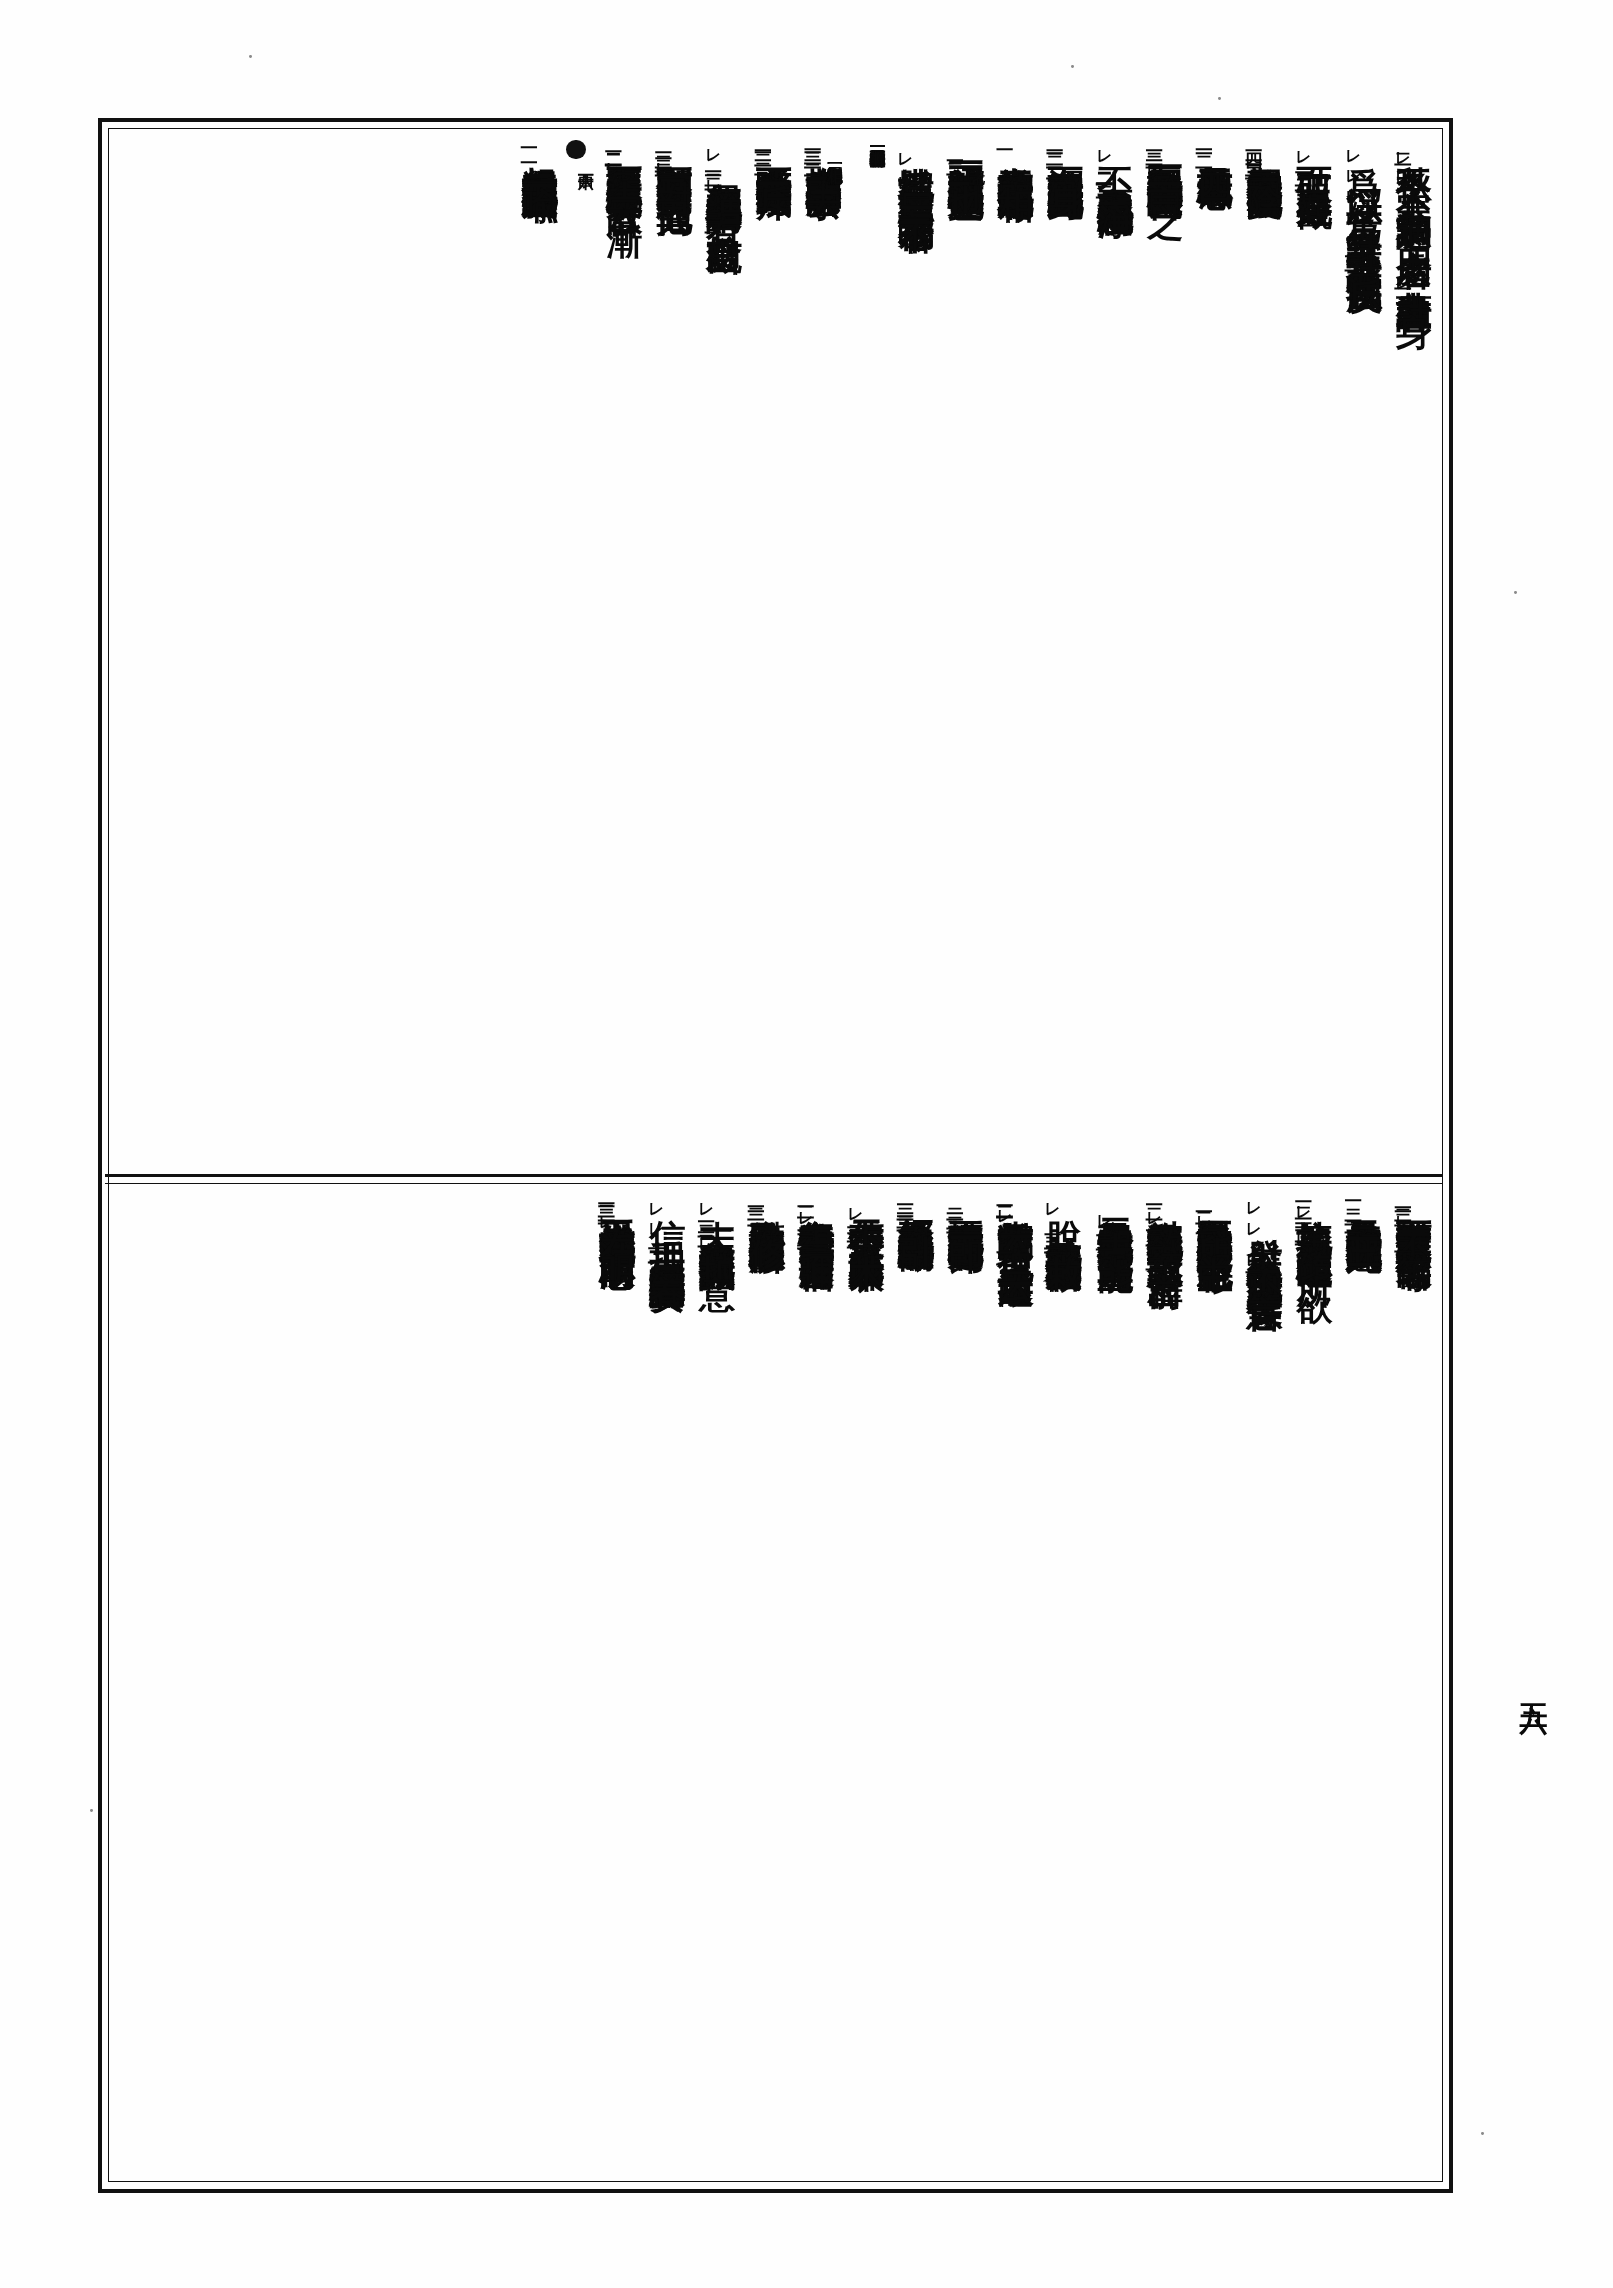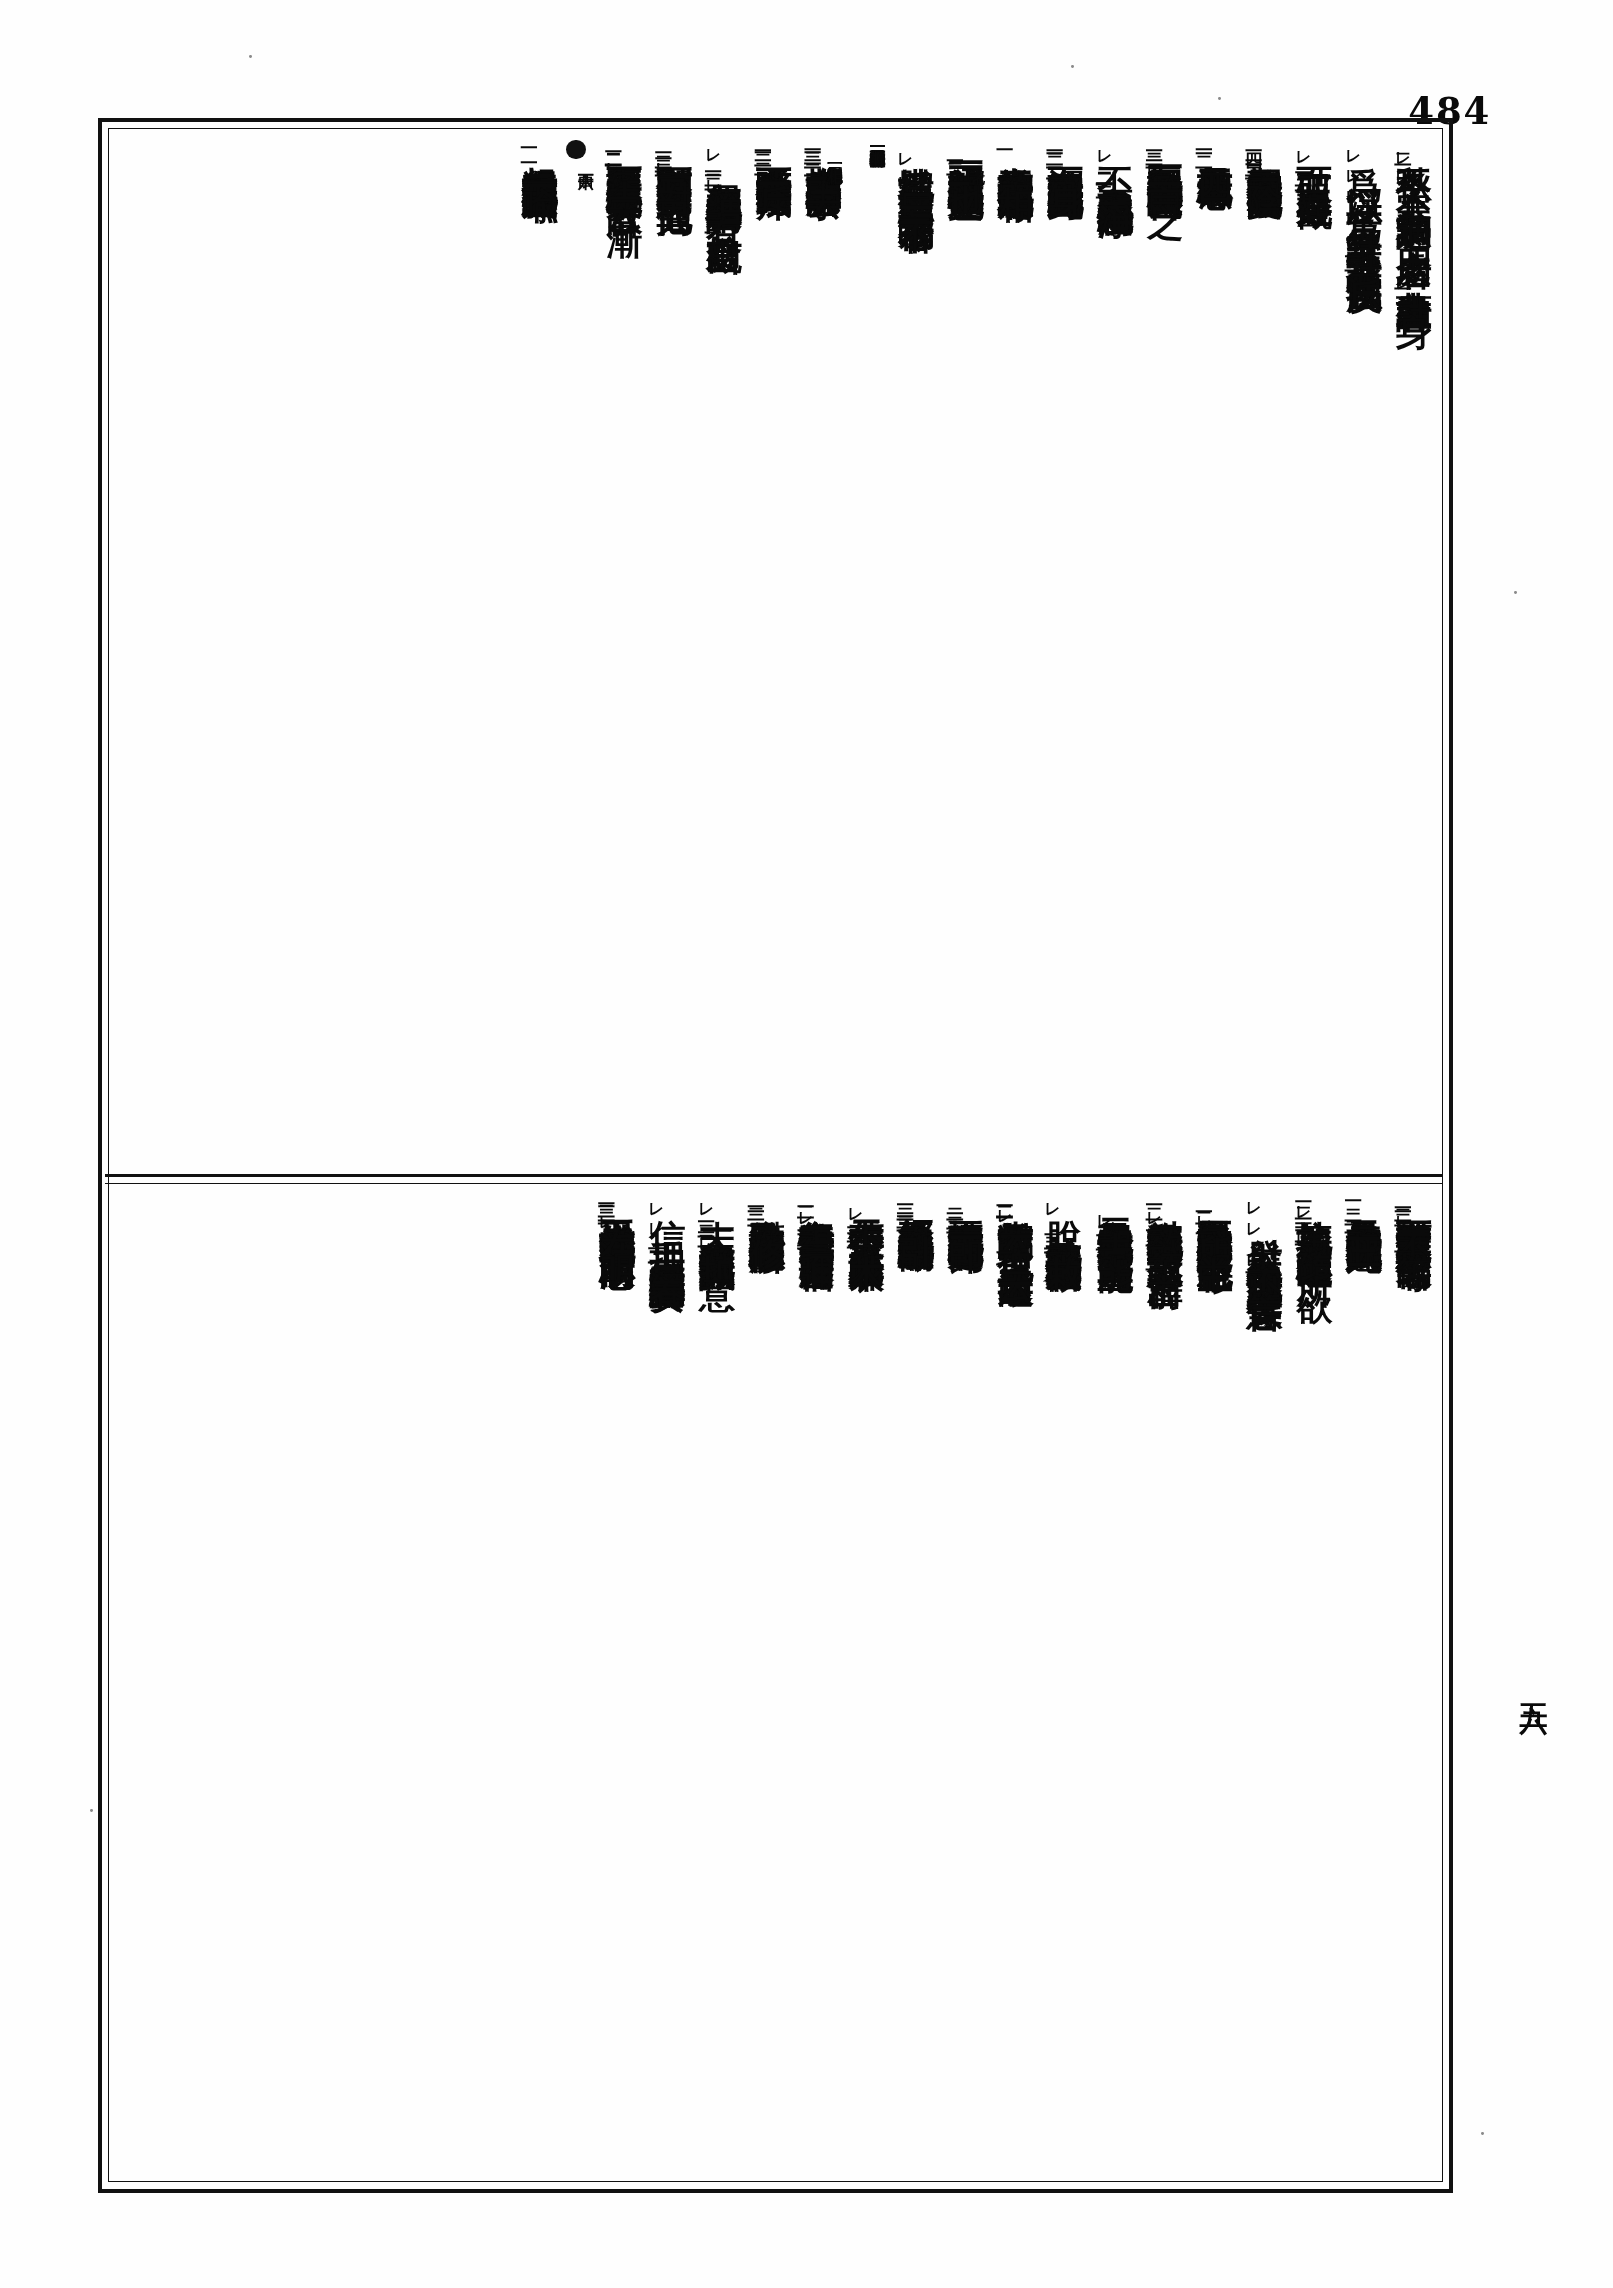--- a/index.html
+++ b/index.html
@@ -138,21 +138,20 @@
   }
 
   
   .speck{position:absolute;background:#2a2a2a;border-radius:50%;opacity:.55;}
 </style>
 </head>
 <body>
 
 <div class="page">
 
-  <div class="folio-arabic">484</div>
 
   <div class="bigframe"></div>
   <div class="bigframe-in"></div>
 
   <div class="hrule hrule-mid"></div>
   <div class="hrule" style="top:1183px;border-top-width:1.8px;"></div>
 
   <div class="register reg-upper">
 
     <div class="col"><span class="ch">秋冬</span><span class="mk">二</span><span class="ch">不</span><span class="mk-re">レ</span><span class="ch">寒不</span><span class="mk-re">レ</span><span class="ch">熱常和調適　四念處者　蓋由</span><span class="mk">二</span><span class="ch">衆生計</span><span class="mk-re">レ</span><span class="ch">身</span></div>

